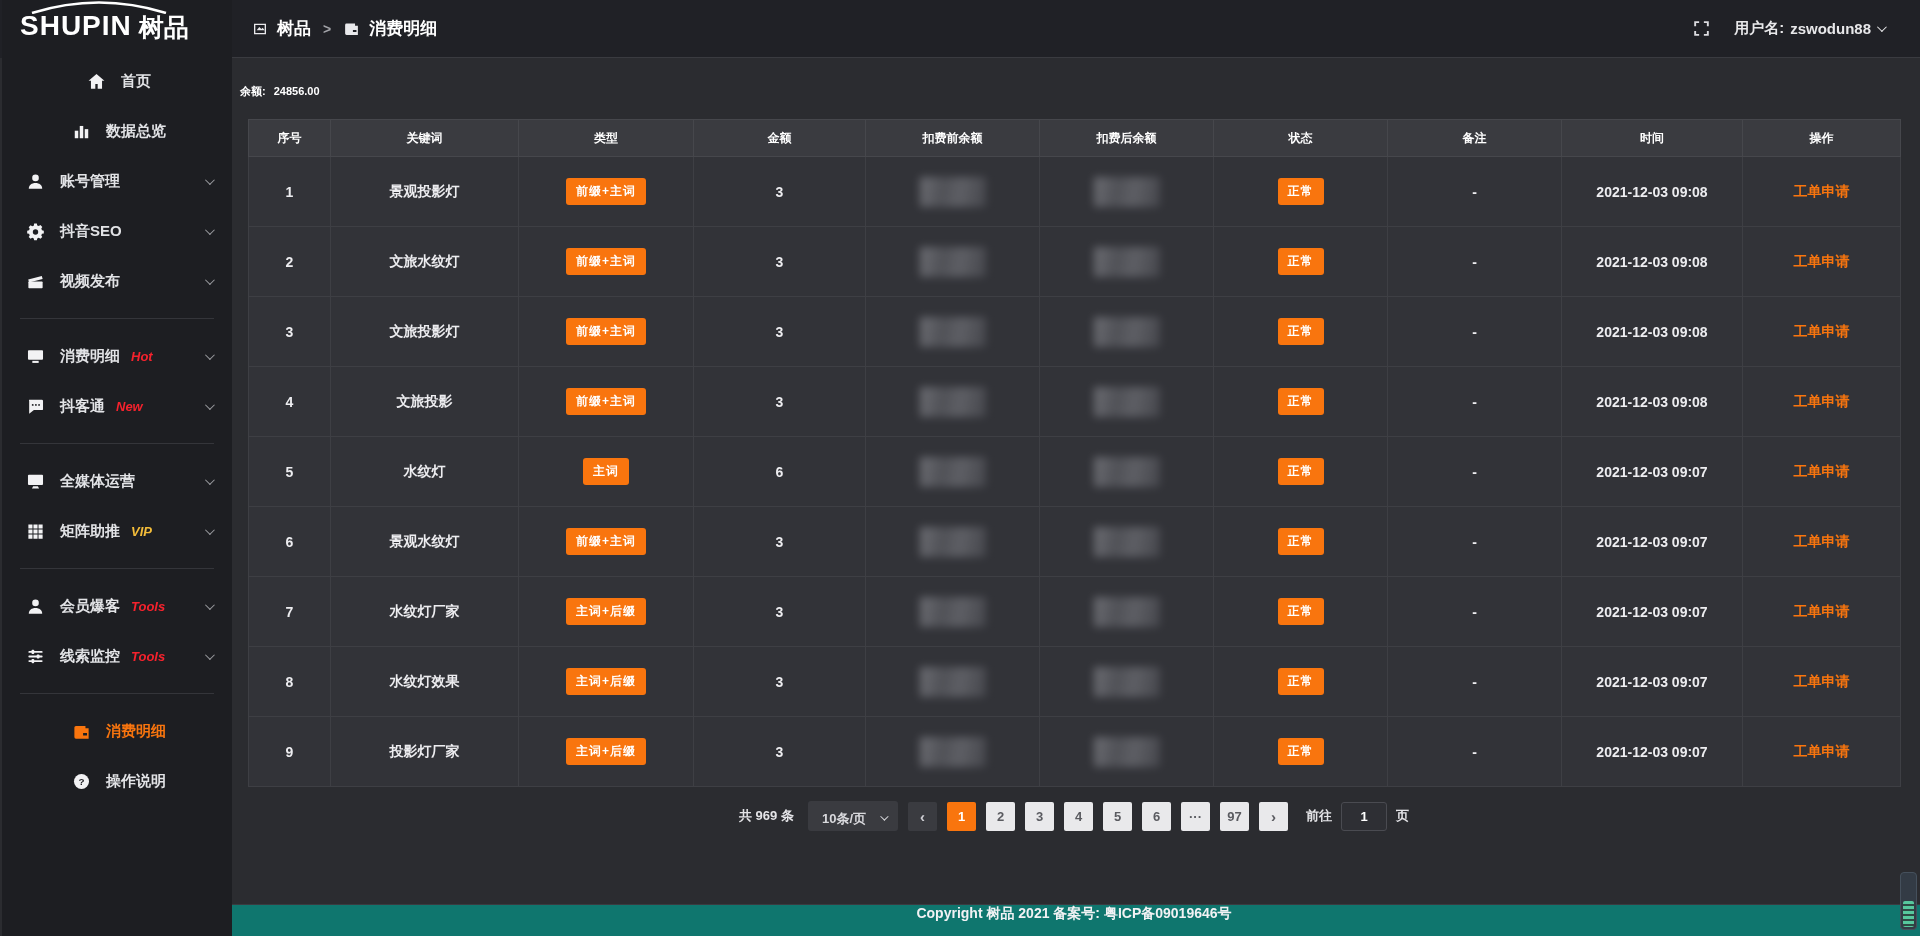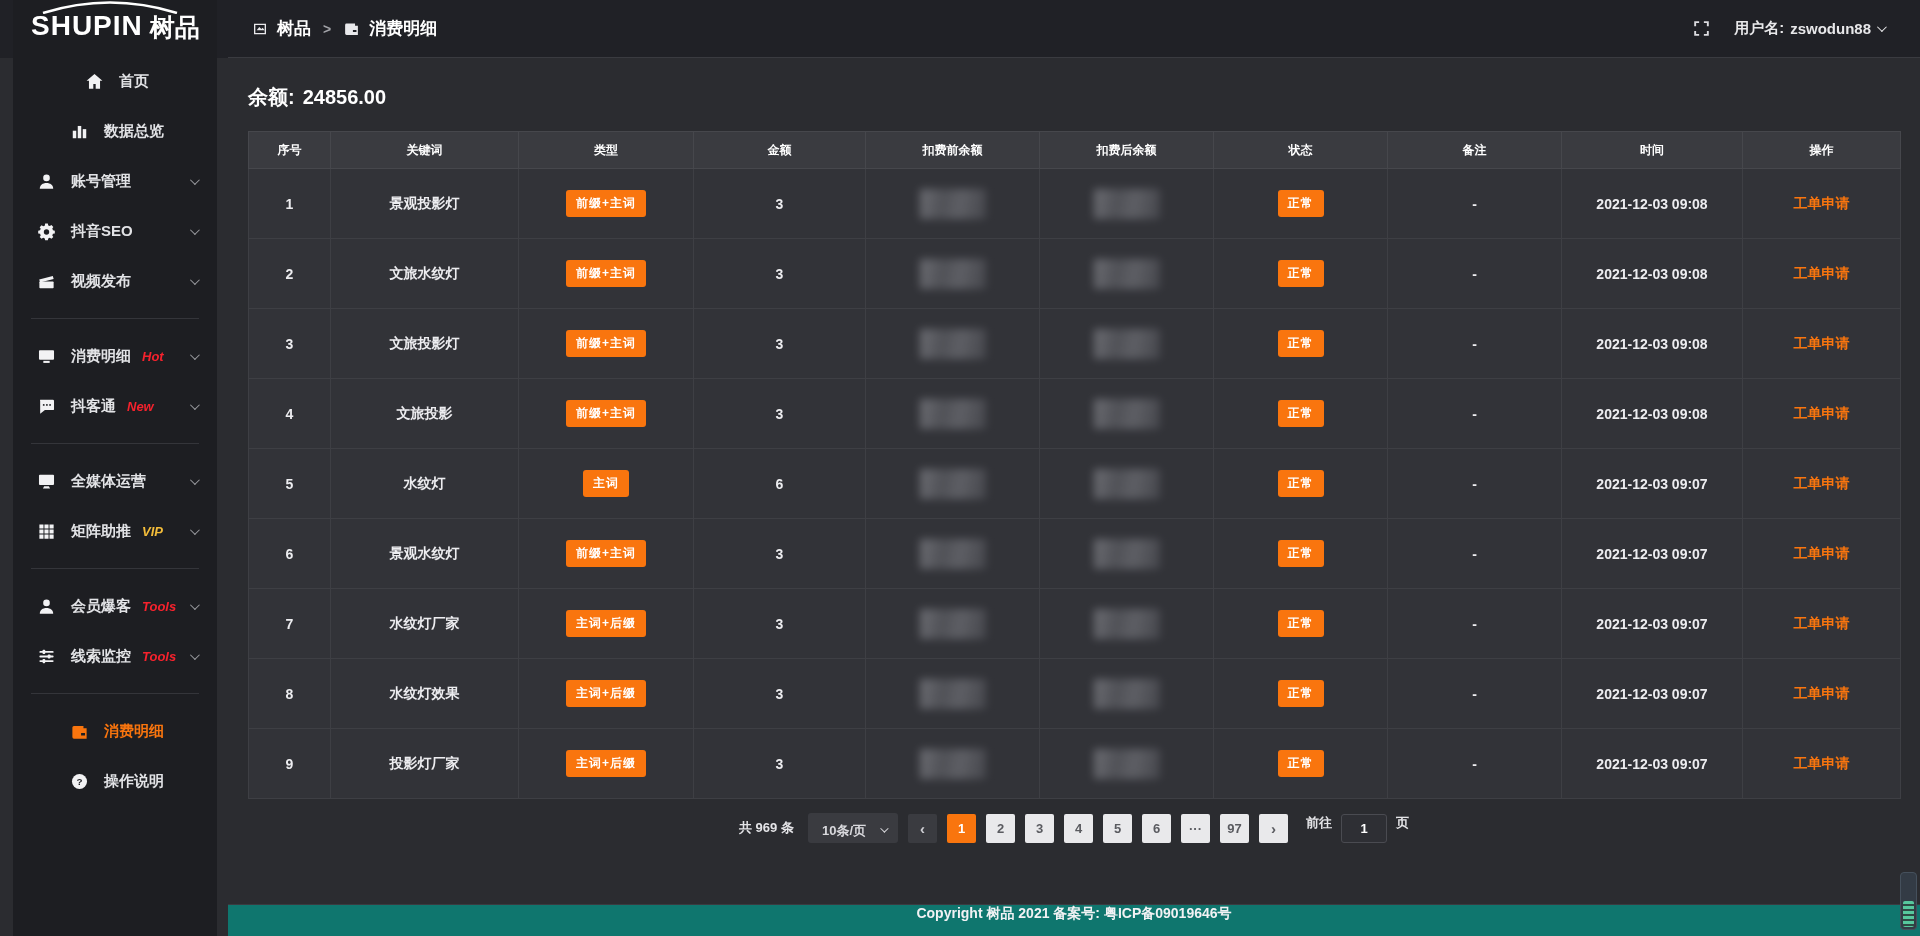--- a/index.html
+++ b/index.html
@@ -21,21 +21,21 @@
   .crumb { display:flex; align-items:center; gap:9px; font-size:17px; font-weight:bold; color:#fff; }
   .crumb .sep { color:#a2a3a8; font-size:14px; font-weight:bold; padding:0 3px; }
   .crumb svg { display:block; }
   .header-right { margin-left:auto; display:flex; align-items:center; gap:22px; color:#e8e8ea; }
   .fullscreen-btn { width:20px; height:20px; cursor:pointer; color:#dcdce0; }
   .user-box { display:flex; align-items:center; gap:6px; font-size:15px; font-weight:bold; cursor:pointer; }
   .chev { display:inline-block; width:7px; height:7px; border-right:1.6px solid currentColor;
           border-bottom:1.6px solid currentColor; transform:rotate(45deg) translateY(-2px); }
   
   .sidebar {
-    position:absolute; left:13px; top:0; bottom:0; width:204px;
+    position:absolute; left:2px; top:0; bottom:0; width:230px;
     background:#1d1e22; z-index:4; overflow:hidden;
   }
   .logo { padding:12px 0 6px 18px; display:flex; align-items:flex-end; color:#fff; }
   .logo-en { font-size:28px; font-weight:800; letter-spacing:1px; line-height:1; position:relative; }
   .logo-en svg { position:absolute; left:4px; top:-12px; }
   .logo-cn { font-size:25px; font-weight:800; margin-left:7px; line-height:1; }
   .menu { margin-top:10px; }
   .menu-item {
     height:50px; display:flex; align-items:center; padding:0 20px 0 24px;
     color:#e2e3e6; font-size:15px; font-weight:600; cursor:pointer;justify-content:center;
@@ -44,21 +44,21 @@
   .mi-icon svg { display:block; }
   .mi-label { white-space:nowrap; }
   .mi-tag { margin-left:11px; font-style:italic; font-weight:bold; font-size:13px; }
   .tag-red { color:#f5222d; }
   .tag-gold { color:#f4bd3a; }
   .mi-chevron { margin-left:auto; color:#9a9b9f; }
   .menu-item.active, .menu-item.active .mi-icon { color:#f9750e; }
   .menu-divider { height:1px; background:#34353a; margin:12px 18px; }
   
   .content { position:absolute; left:228px; top:58px; right:0; bottom:0; background:#2b2c30; }
-  .balance { margin:26px 0 0 20px; font-size:20px; font-weight:bold; color:#fff; }
+  .balance { margin:26px 0 0 12px; font-size:11px; font-weight:bold; color:#fff; }
   .balance .val { margin-left:8px; }
   
   .tbl-wrap { margin:20px 20px 0 20px; }
   table { width:100%; border-collapse:collapse; table-layout:fixed; }
   th {
     background:#3a3b40; color:#fff; font-size:12px; font-weight:bold;
     height:37px; text-align:center; border:1px solid #46474c;
   }
   td {
     height:70px; text-align:center; background:#323338; color:#ededf0;
@@ -85,21 +85,21 @@
   .pg-btn {
     min-width:29px; height:29px; border:none; border-radius:2px; font-size:13px;
     font-weight:bold; cursor:pointer; display:flex; align-items:center; justify-content:center;
     background:#e9e9eb; color:#5a5b60; font-family:inherit;
   }
   .pg-btn.dark { background:#3a3b40; color:#cfcfd4; }
   .pg-btn.active { background:#f9750e; color:#fff; }
   .pg-arrow::before { font-size:15px; line-height:1; }
   .pg-prev::before { content:"‹"; }
   .pg-next::before { content:"›"; }
-  .pg-goto { display:flex; align-items:flex-start; gap:9px; margin-left:8px; font-size:13px; font-weight:bold; color:#e4e4e7; }
+  .pg-goto { display:flex; align-items:center; gap:9px; margin-left:8px; font-size:13px; font-weight:bold; color:#e4e4e7; }
   .pg-input {
     width:46px; height:29px; background:#2e2f34; border:1px solid #4a4b51; border-radius:3px;
     color:#fff; text-align:center; font-size:13px; font-weight:bold; font-family:inherit;
   }
   
   .footer {
     position:absolute; left:0; right:0; bottom:0; height:32px;
     background:#0f766e; border-top:1px solid #3a3b40;
     display:flex; align-items:flex-start; justify-content:center;
     font-size:14px; font-weight:600; color:#f2f2f4;

